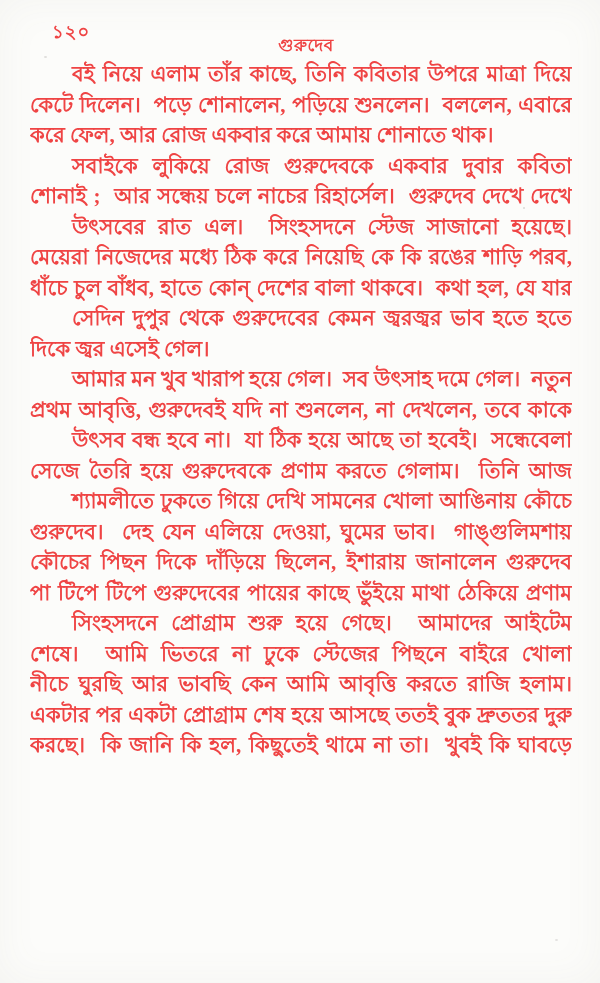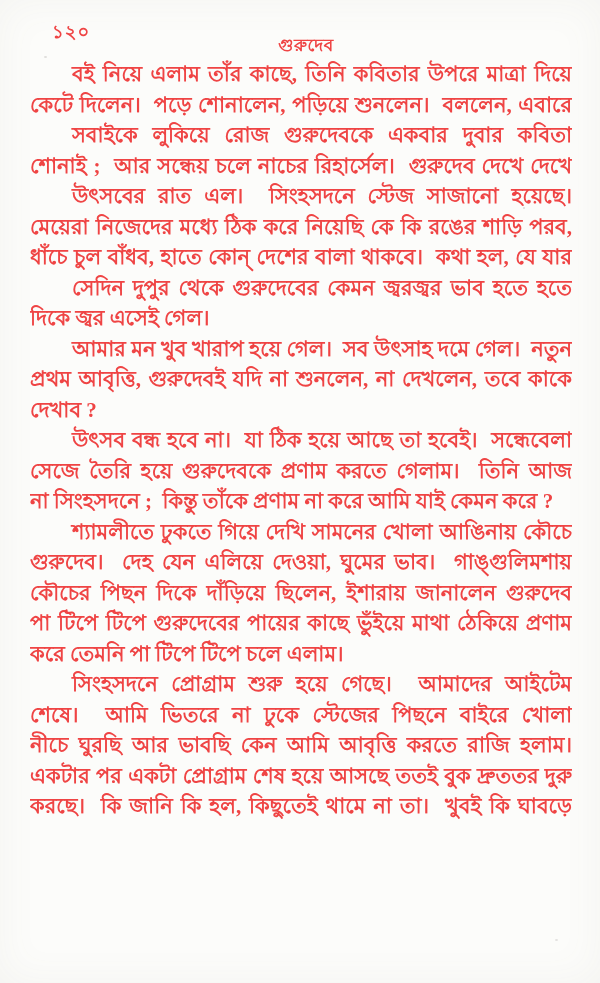--- a/index.html
+++ b/index.html
@@ -82,50 +82,48 @@
 <div class="page">
   <div class="header-row">
     <span class="page-number">১২০</span>
     <span class="running-header">গুরুদেব</span>
   </div>
 
   <div class="page-body">
       <div class="para">
         <div class="line indent">বই নিয়ে এলাম তাঁর কাছে, তিনি কবিতার উপরে মাত্রা দিয়ে দিয়ে দাগ</div>
         <div class="line">কেটে দিলেন।  পড়ে শোনালেন, পড়িয়ে শুনলেন।  বললেন, এবারে মুখস্থ</div>
+        <div class="line last">করে ফেল, আর রোজ একবার করে আমায় শোনাতে থাক।</div>
       </div>
       <div class="para">
         <div class="line indent">সবাইকে লুকিয়ে রোজ গুরুদেবকে একবার দুবার কবিতা আবৃত্তি করে</div>
         <div class="line">শোনাই ;  আর সন্ধেয় চলে নাচের রিহার্সেল।  গুরুদেব দেখে দেখে বললেন</div>
       </div>
       <div class="para">
         <div class="line indent">উৎসবের রাত এল।  সিংহসদনে স্টেজ সাজানো হয়েছে।  আমরা</div>
         <div class="line">মেয়েরা নিজেদের মধ্যে ঠিক করে নিয়েছি কে কি রঙের শাড়ি পরব, কোন্</div>
         <div class="line">ধাঁচে চুল বাঁধব, হাতে কোন্ দেশের বালা থাকবে।  কথা হল, যে যার বাড়ি</div>
       </div>
       <div class="para">
         <div class="line indent">সেদিন দুপুর থেকে গুরুদেবের কেমন জ্বরজ্বর ভাব হতে হতে বিকেলের</div>
         <div class="line last">দিকে জ্বর এসেই গেল।</div>
       </div>
       <div class="para">
         <div class="line indent">আমার মন খুব খারাপ হয়ে গেল।  সব উৎসাহ দমে গেল।  নতুন নাচ,</div>
         <div class="line">প্রথম আবৃত্তি, গুরুদেবই যদি না শুনলেন, না দেখলেন, তবে কাকে শোনাব,</div>
-        <div class="line last">দেখাব ?</div>
       </div>
       <div class="para">
         <div class="line indent">উৎসব বন্ধ হবে না।  যা ঠিক হয়ে আছে তা হবেই।  সন্ধেবেলা ঘর হতে</div>
         <div class="line">সেজে তৈরি হয়ে গুরুদেবকে প্রণাম করতে গেলাম।  তিনি আজ যেতে পারবেন</div>
-        <div class="line last">না সিংহসদনে ;  কিন্তু তাঁকে প্রণাম না করে আমি যাই কেমন করে ?</div>
       </div>
       <div class="para">
         <div class="line indent">শ্যামলীতে ঢুকতে গিয়ে দেখি সামনের খোলা আঙিনায় কৌচে বসে আছেন</div>
         <div class="line">গুরুদেব।  দেহ যেন এলিয়ে দেওয়া, ঘুমের ভাব।  গাঙ্গুলিমশায় গুরুদেবের</div>
         <div class="line">কৌচের পিছন দিকে দাঁড়িয়ে ছিলেন, ইশারায় জানালেন গুরুদেব ঘুমচ্ছেন।</div>
         <div class="line">পা টিপে টিপে গুরুদেবের পায়ের কাছে ভুঁইয়ে মাথা ঠেকিয়ে প্রণাম করলাম ;</div>
-        <div class="line last">করে তেমনি পা টিপে টিপে চলে এলাম।</div>
       </div>
       <div class="para">
         <div class="line indent">সিংহসদনে প্রোগ্রাম শুরু হয়ে গেছে।  আমাদের আইটেম সকলের</div>
         <div class="line">শেষে।  আমি ভিতরে না ঢুকে স্টেজের পিছনে বাইরে খোলা আকাশের</div>
         <div class="line">নীচে ঘুরছি আর ভাবছি কেন আমি আবৃত্তি করতে রাজি হলাম।  যতই</div>
         <div class="line">একটার পর একটা প্রোগ্রাম শেষ হয়ে আসছে ততই বুক দ্রুততর দুরু দুরু</div>
         <div class="line last">করছে।  কি জানি কি হল, কিছুতেই থামে না তা।  খুবই কি ঘাবড়ে গেছি ?</div>
       </div>
     </div>
 

